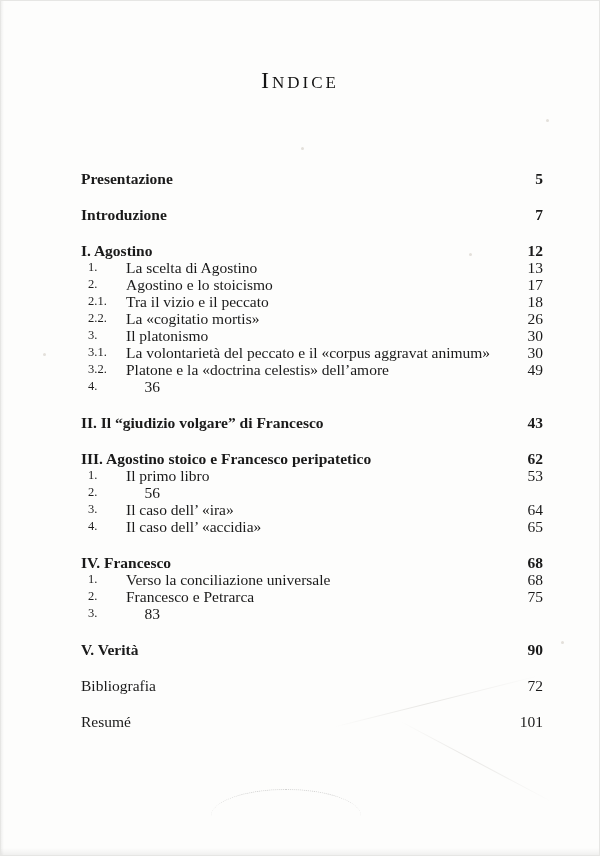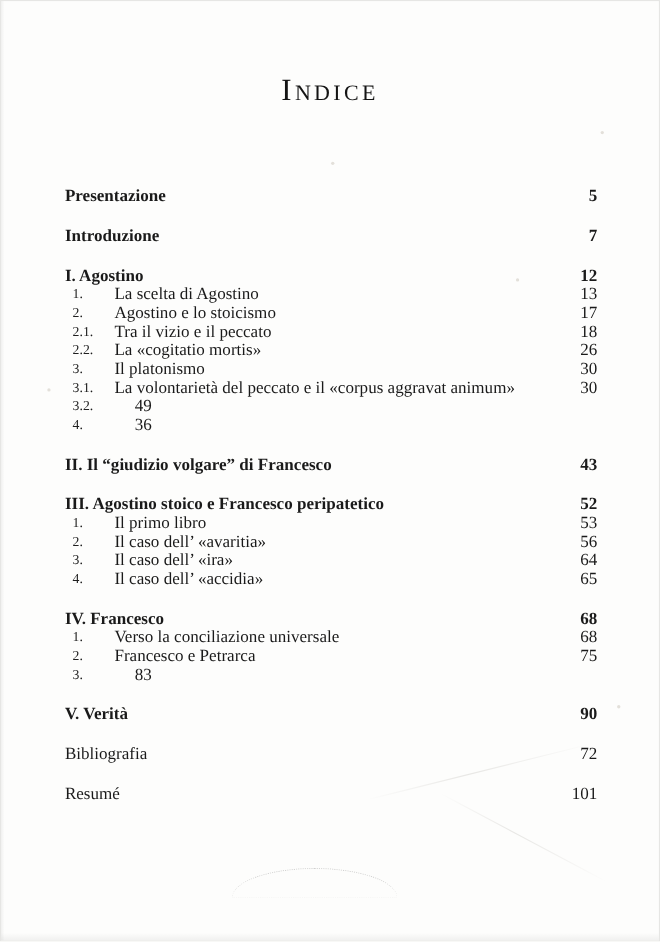--- a/index.html
+++ b/index.html
@@ -17,37 +17,38 @@
   }
   .title {
     position: absolute;
     top: 66px;
     left: 0;
     width: 100%;
     margin: 0;
     text-align: center;
     font-variant: small-caps;
     font-weight: 500;
-    font-size: 28px;
+    font-size: 24px;
     letter-spacing: 3px;
     color: #141414;
     font-family: Liberation Serif, serif;
   }
   .toc {
     position: absolute;
     top: 169px;
     left: 58px;
     width: 484px;
   }
   .group { margin-bottom: 19px; }
   .row {
     display: flex;
     align-items: flex-end;
     line-height: 17px;
     font-size: 15.5px;
+    margin-left: 22px;
   }
   .row.head { font-weight: bold; }
   .row.head .pagenum { font-weight: bold; }
   .row.item { padding-left: 7px; }
   .num {
     flex: none;
     width: 38px;
     font-size: 12.5px;
     color: #1e1e1e;
   }
@@ -124,46 +125,46 @@
           <span class="text">Il platonismo</span>
           <span class="pagenum">30</span>
         </div>
         <div class="row item">
           <span class="num">3.1.</span>
           <span class="text">La volontarietà del peccato e il «corpus aggravat animum»</span>
           <span class="pagenum">30</span>
         </div>
         <div class="row item">
           <span class="num">3.2.</span>
+          <span class="text">Platone e la «doctrina celestis» dell’amore</span>
           <span class="pagenum">49</span>
         </div>
         <div class="row item">
           <span class="num">4.</span>
           <span class="pagenum">36</span>
         </div>
       </div>
       <div class="group">
         <div class="row head">
           <span class="text">II. Il “giudizio volgare” di Francesco</span>
           <span class="pagenum">43</span>
         </div>
       </div>
       <div class="group">
         <div class="row head">
           <span class="text">III. Agostino stoico e Francesco peripatetico</span>
-          <span class="pagenum">52</span>
+          <span class="pagenum">62</span>
         </div>
         <div class="row item">
           <span class="num">1.</span>
           <span class="text">Il primo libro</span>
           <span class="pagenum">53</span>
         </div>
         <div class="row item">
           <span class="num">2.</span>
-          <span class="text">Il caso dell’ «avaritia»</span>
           <span class="pagenum">56</span>
         </div>
         <div class="row item">
           <span class="num">3.</span>
           <span class="text">Il caso dell’ «ira»</span>
           <span class="pagenum">64</span>
         </div>
         <div class="row item">
           <span class="num">4.</span>
           <span class="text">Il caso dell’ «accidia»</span>

